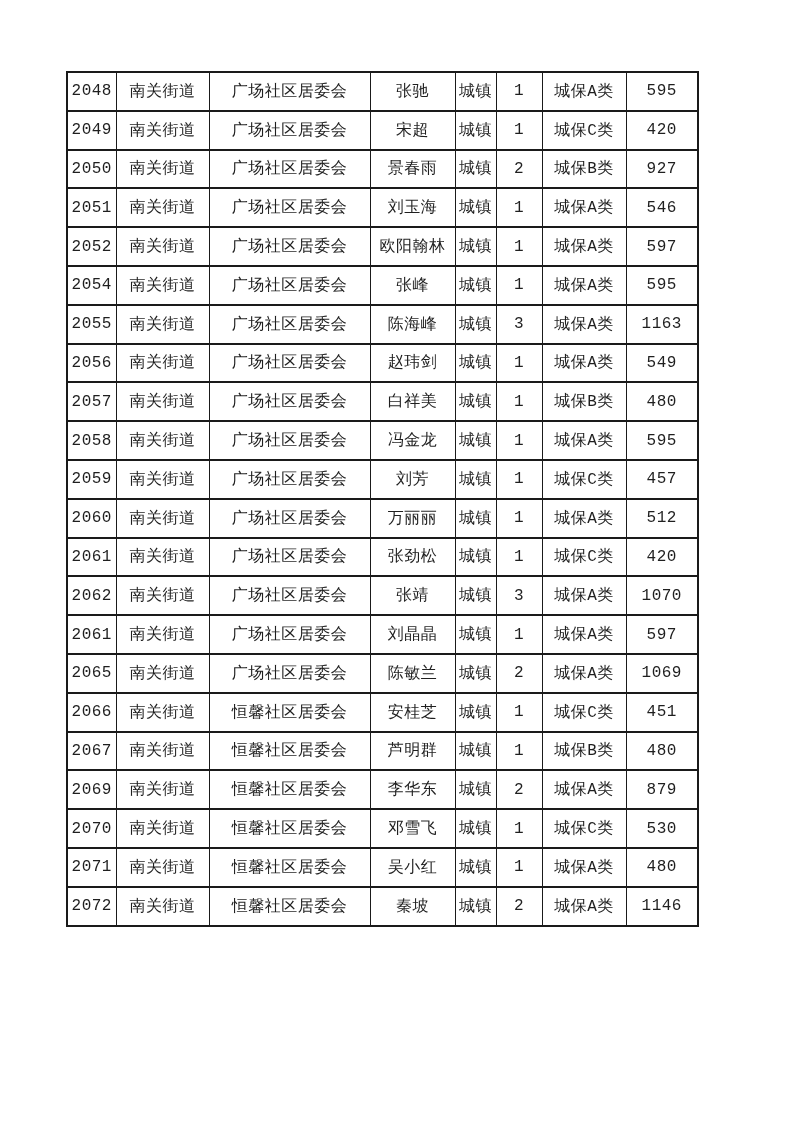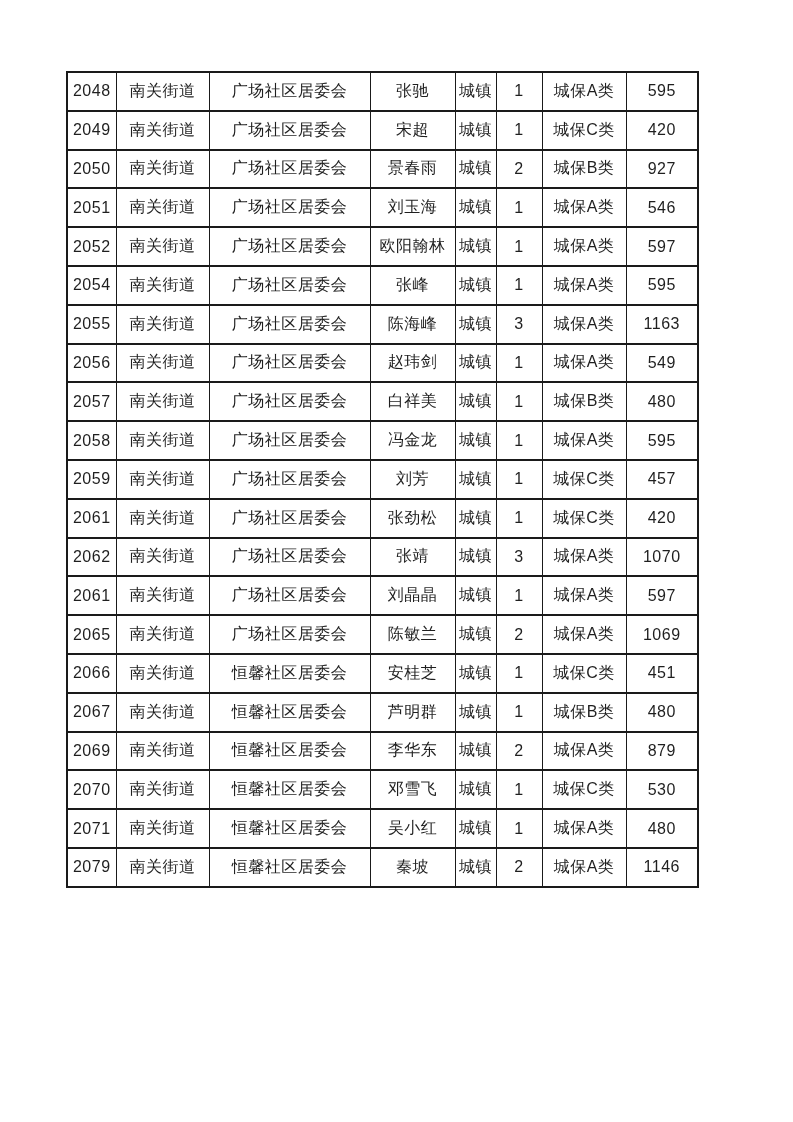--- a/index.html
+++ b/index.html
@@ -13,21 +13,21 @@
     padding: 0;
     background: #e8e8e8;
   }
   .page {
     position: relative;
     width: 793px;
     height: 1122px;
     background: var(--bg);
     margin: 0 auto;
     overflow: hidden;
-    font-family: Liberation Sans, sans-serif;
+    font-family: Liberation Mono, monospace;
   }
   table.roster {
     position: absolute;
     left: 66px;
     top: 71px;
     width: 631px;
     border-collapse: collapse;
     table-layout: fixed;
     border: 2px solid var(--border-color);
   }
@@ -177,20 +177,30 @@
     <td>2059</td>
     <td>南关街道</td>
     <td>广场社区居委会</td>
     <td>刘芳</td>
     <td>城镇</td>
     <td>1</td>
     <td>城保C类</td>
     <td>457</td>
   </tr>
         <tr>
+    <td>2060</td>
+    <td>南关街道</td>
+    <td>广场社区居委会</td>
+    <td>万丽丽</td>
+    <td>城镇</td>
+    <td>1</td>
+    <td>城保A类</td>
+    <td>512</td>
+  </tr>
+        <tr>
     <td>2061</td>
     <td>南关街道</td>
     <td>广场社区居委会</td>
     <td>张劲松</td>
     <td>城镇</td>
     <td>1</td>
     <td>城保C类</td>
     <td>420</td>
   </tr>
         <tr>
@@ -267,21 +277,21 @@
     <td>2071</td>
     <td>南关街道</td>
     <td>恒馨社区居委会</td>
     <td>吴小红</td>
     <td>城镇</td>
     <td>1</td>
     <td>城保A类</td>
     <td>480</td>
   </tr>
         <tr>
-    <td>2079</td>
+    <td>2072</td>
     <td>南关街道</td>
     <td>恒馨社区居委会</td>
     <td>秦坡</td>
     <td>城镇</td>
     <td>2</td>
     <td>城保A类</td>
     <td>1146</td>
   </tr>
       </tbody>
   </table>

